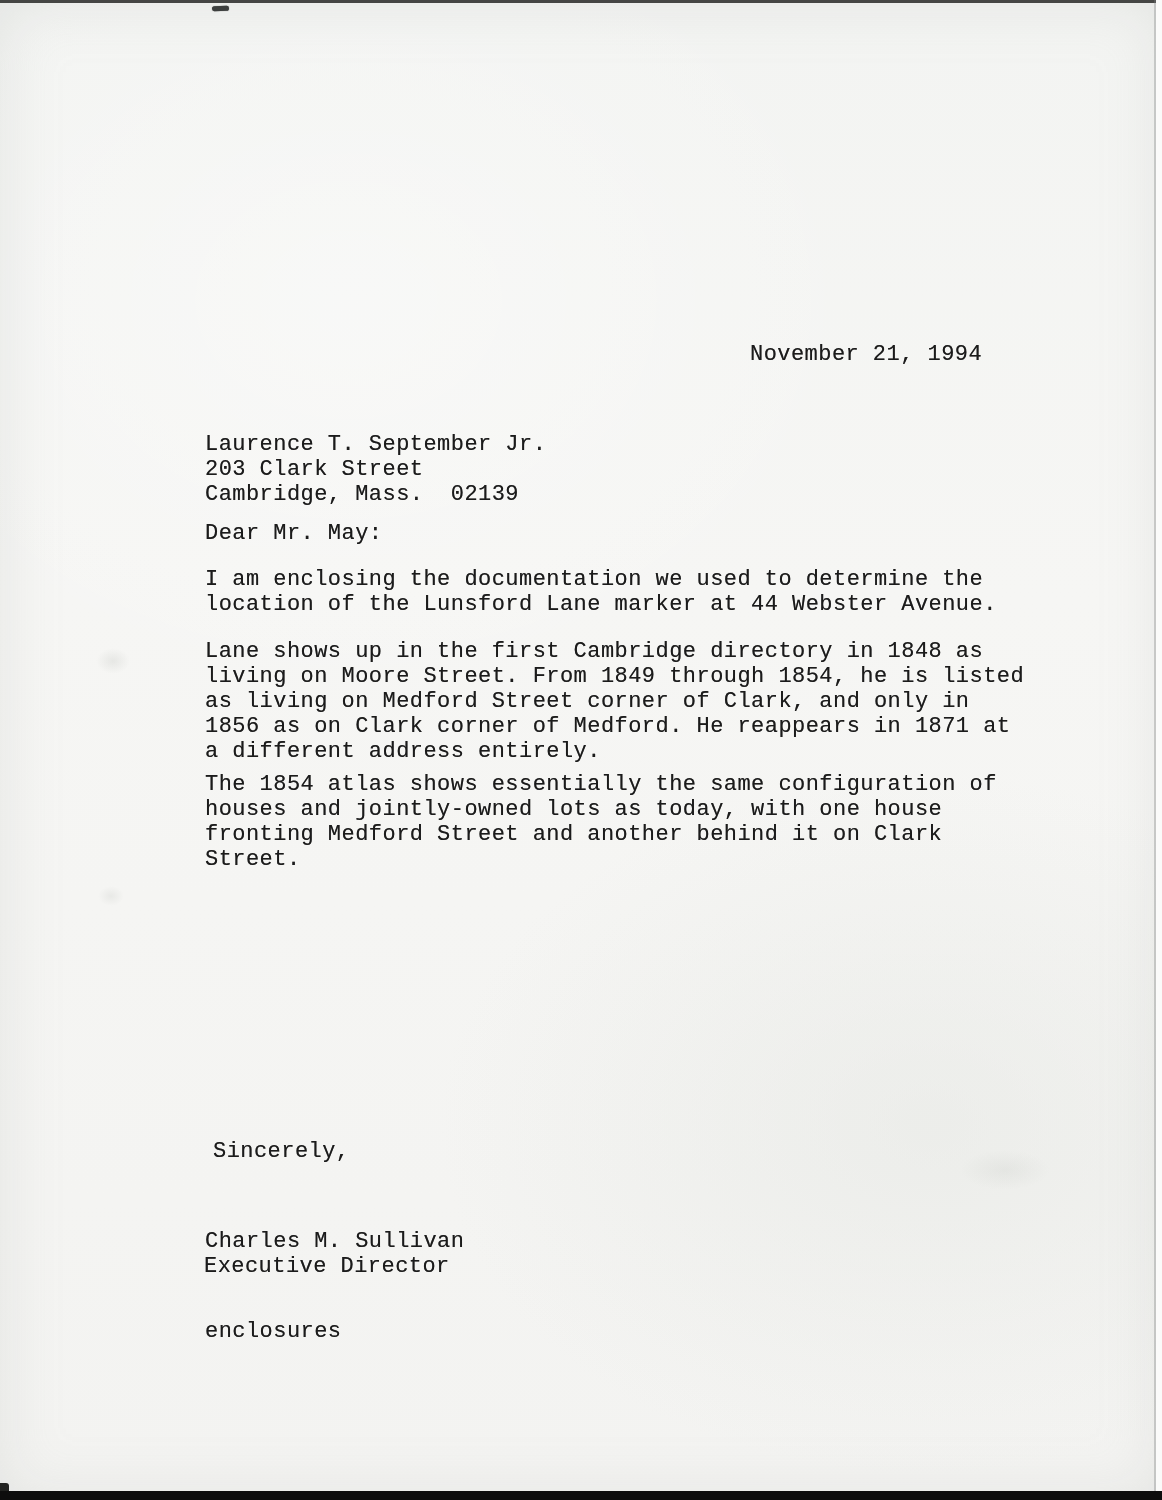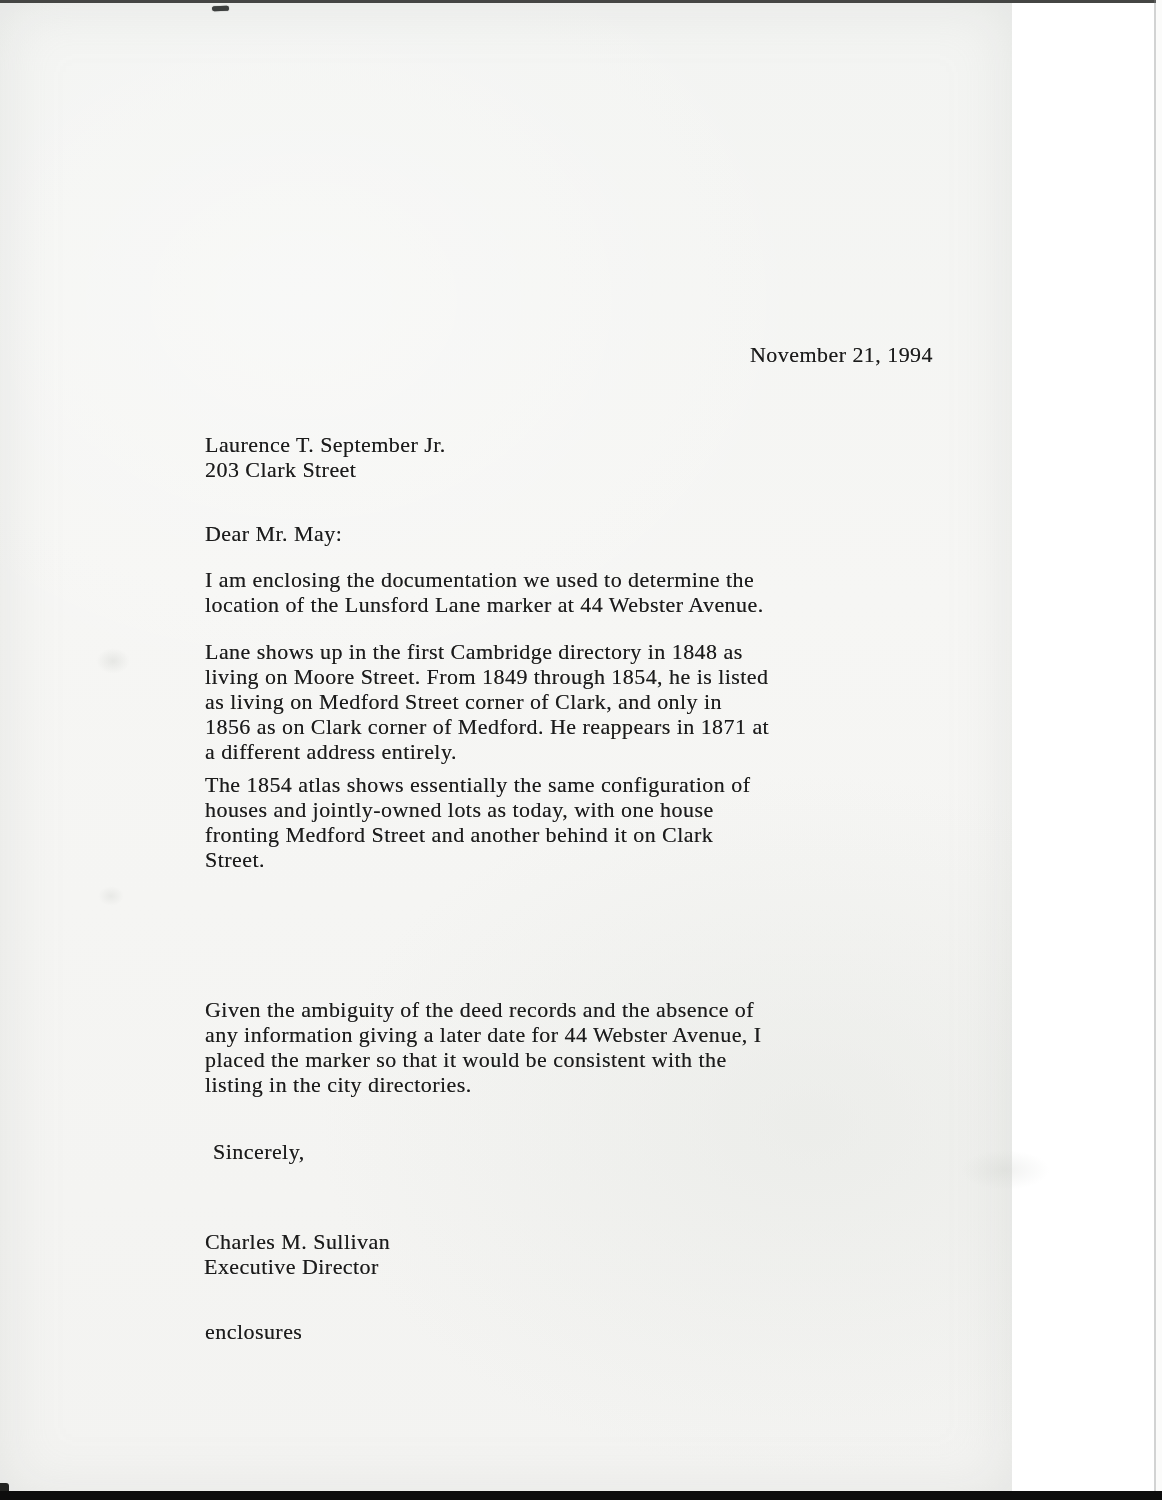--- a/index.html
+++ b/index.html
@@ -3,27 +3,26 @@
 <meta charset="utf-8">
 <style>
   * { margin: 0; padding: 0; box-sizing: border-box; }
   html, body {
     width: 1162px; height: 1500px;
     overflow: hidden;
     font-family: "Liberation Mono", monospace;
   }
   .scan-page {
     position: relative;
-    width: 1012px; height: 1500px;
+    width: 1162px; height: 1500px;
     background:
       radial-gradient(ellipse 900px 700px at 30% 20%, rgba(255,255,255,0.35), rgba(255,255,255,0) 60%),
       radial-gradient(ellipse 700px 500px at 80% 75%, rgba(228,230,226,0.5), rgba(228,230,226,0) 70%),
       linear-gradient(180deg, #f3f4f2 0%, #f6f6f4 40%, #f3f3f1 100%);
     box-shadow: inset 0 0 60px rgba(180,183,178,0.25);
-    font-family: Liberation Serif, serif;
   }
   .txt {
     position: absolute;
     font-size: 22px;
     line-height: 25px;
     letter-spacing: 0.45px;
     color: #1b1b1b;
     white-space: pre;
     text-shadow: 0 0 0.5px rgba(20,20,20,0.55);
   }
@@ -100,37 +99,34 @@
   <div class="edge-bottom"></div>
 
   <div class="smudge smudge-a"></div>
   <div class="smudge smudge-b"></div>
   <div class="smudge smudge-c"></div>
 
   <div class="txt date-line">November 21, 1994</div>
 
   <div class="txt addr-name">Laurence T. September Jr.</div>
   <div class="txt addr-street">203 Clark Street</div>
+  <div class="txt addr-city">Cambridge, Mass.  02139</div>
 
   <div class="txt salutation">Dear Mr. May:</div>
 
   <div class="txt para-1">I am enclosing the documentation we used to determine the
 location of the Lunsford Lane marker at 44 Webster Avenue.</div>
   <div class="txt para-2">Lane shows up in the first Cambridge directory in 1848 as
 living on Moore Street. From 1849 through 1854, he is listed
 as living on Medford Street corner of Clark, and only in
 1856 as on Clark corner of Medford. He reappears in 1871 at
 a different address entirely.</div>
   <div class="txt para-3">The 1854 atlas shows essentially the same configuration of
 houses and jointly-owned lots as today, with one house
 fronting Medford Street and another behind it on Clark
 Street.</div>
-  <div class="txt para-5">Given the ambiguity of the deed records and the absence of
-any information giving a later date for 44 Webster Avenue, I
-placed the marker so that it would be consistent with the
-listing in the city directories.</div>
 
   <div class="txt closing">Sincerely,</div>
   <div class="txt sig-name">Charles M. Sullivan</div>
   <div class="txt sig-title">Executive Director</div>
   <div class="txt enclosures">enclosures</div>
 
 </div>
 
 </body></html>

